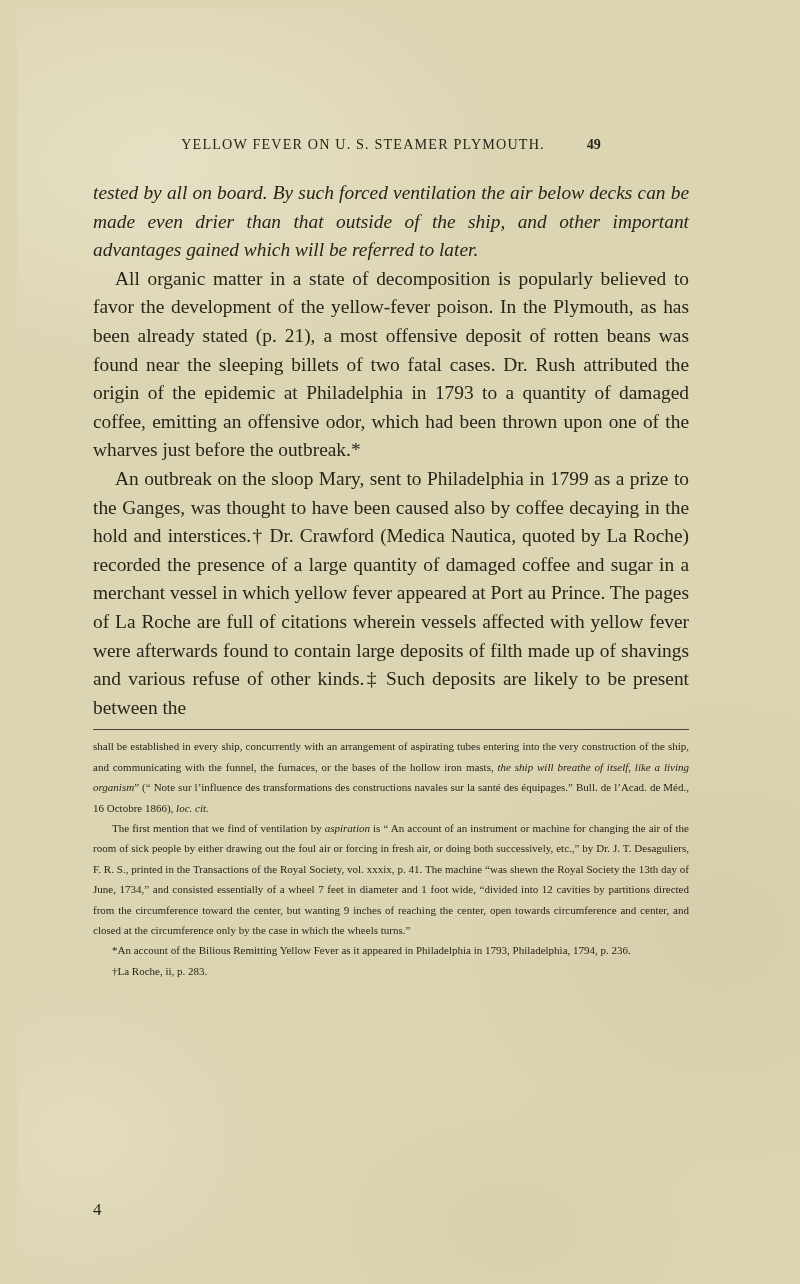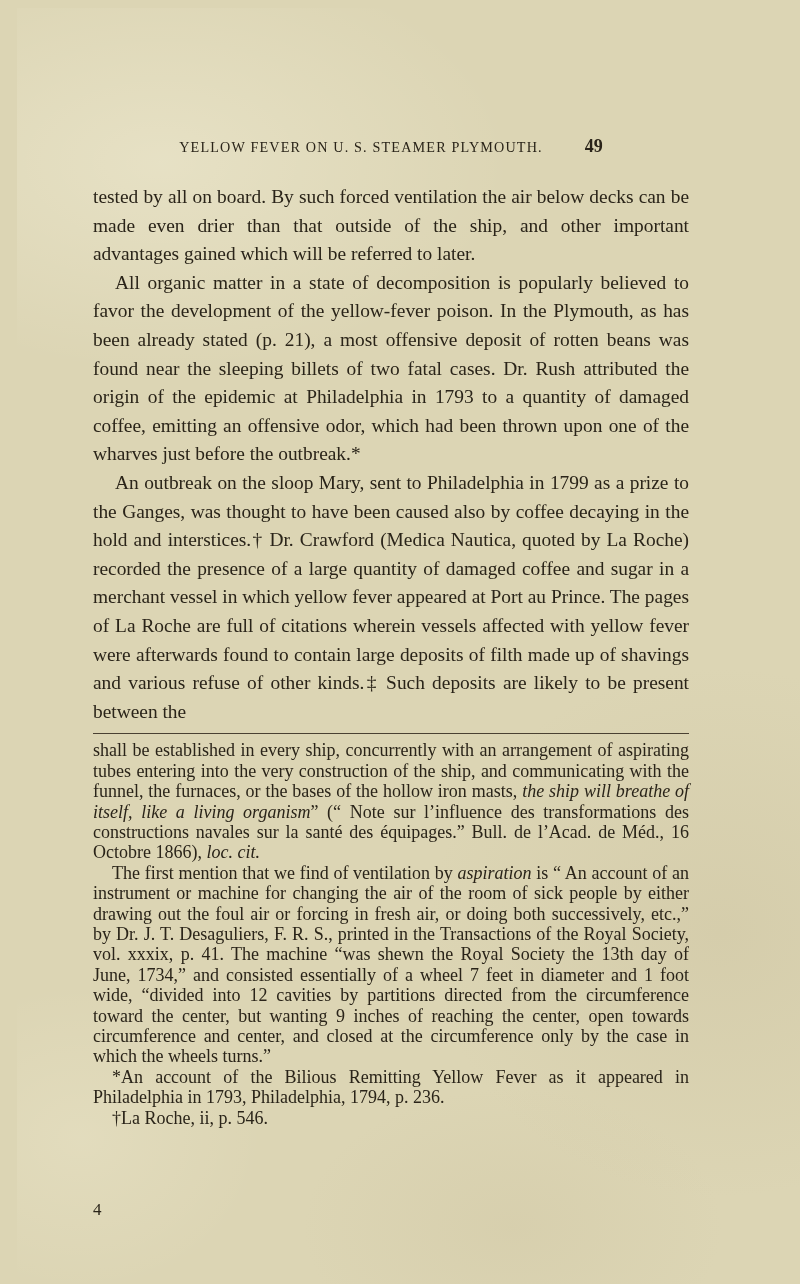--- a/index.html
+++ b/index.html
@@ -50,21 +50,21 @@
     margin: 0 0 26px 0;
     white-space: nowrap;
   }
   .runhead-title {
     font-variant: small-caps;
     text-transform: uppercase;
     font-size: 14.2px;
     letter-spacing: 1.15px;
   }
   .runhead-folio {
-    font-size: 18px;
+    font-size: 14px;
     font-weight: 700;
     letter-spacing: 0;
     margin-left: 42px;
     text-align: center;
   }
 
   
   .body-block {
     font-size: 19.4px;
     line-height: 28.6px;
@@ -72,33 +72,34 @@
     text-align-last: left;
     -webkit-hyphens: none;
     hyphens: none;
   }
   .body-block p {
     margin: 0;
     text-indent: 22px;
   }
   .body-block p.noindent {
     text-indent: 0;
+    font-style: italic;
   }
 
   
   .fn-rule {
     border: 0;
     border-top: 1.1px solid #4a4132;
     margin: 7px 0 6px 0;
     width: 596px;
   }
 
   
   .footnotes {
-    font-size: 18px;
+    font-size: 11px;
     line-height: 20.4px;
     text-align: justify;
     text-align-last: left;
   }
   .footnotes p {
     margin: 0;
     text-indent: 19px;
   }
   .footnotes p.flush {
     text-indent: 0;
@@ -138,20 +139,20 @@
     <hr class="fn-rule">
 
     <div class="footnotes">
 
       <p class="flush"><span>shall be established in every ship, concurrently with an arrangement of aspirating tubes entering into the very construction of the ship, and communicating with the funnel, the furnaces, or the bases of the hollow iron masts, </span><i>the ship will breathe of itself, like a living organism</i><span>” (“ Note sur l’influence des transformations des constructions navales sur la santé des équipages.” Bull. de l’Acad. de Méd., 16 Octobre 1866), </span><i>loc. cit.</i></p>
 
       <p><span>The first mention that we find of ventilation by </span><i>aspiration</i><span> is “ An account of an instrument or machine for changing the air of the room of sick people by either drawing out the foul air or forcing in fresh air, or doing both successively, etc.,” by Dr. J. T. Desaguliers, F. R. S., printed in the Transactions of the Royal Society, vol. xxxix, p. 41. The machine “was shewn the Royal Society the 13th day of June, 1734,” and consisted essentially of a wheel 7 feet in diameter and 1 foot wide, “divided into 12 cavities by partitions directed from the circumference toward the center, but wanting 9 inches of reaching the center, open towards circumference and center, and closed at the circumference only by the case in which the wheels turns.”</span></p>
 
       <p>*An account of the Bilious Remitting Yellow Fever as it appeared in Philadelphia in 1793, Philadelphia, 1794, p. 236.</p>
 
-      <p>†La Roche, ii, p. 546.</p>
+      <p>†La Roche, ii, p. 283.</p>
 
 
     </div>
   </div>
 
   <div class="signature">4</div>
 </div>
 
 </body></html>

